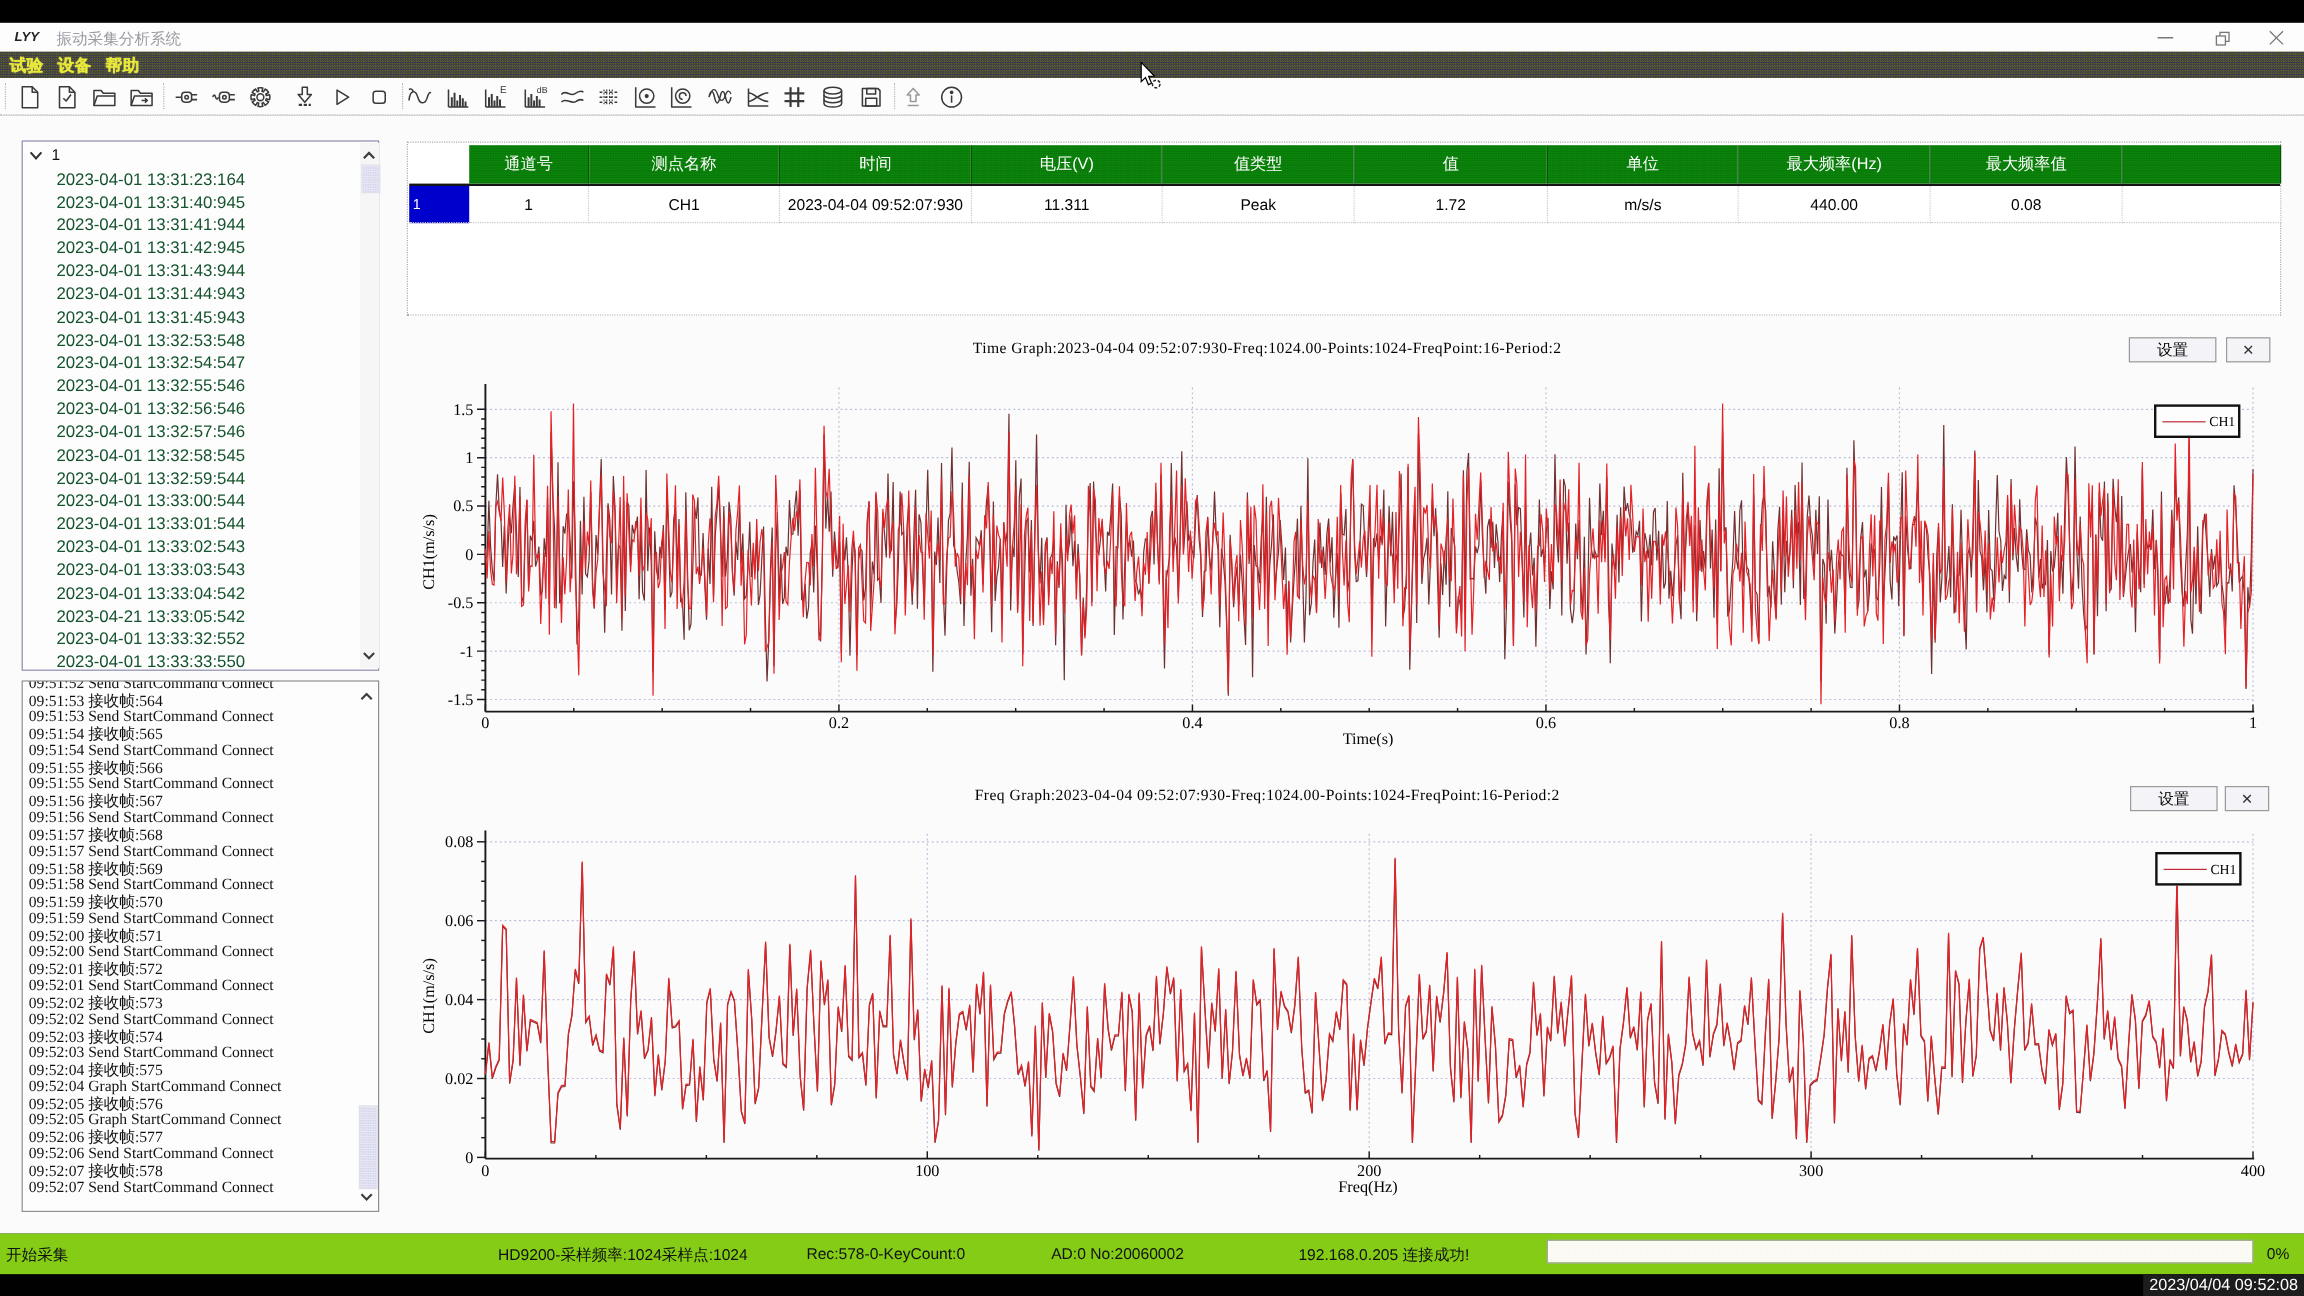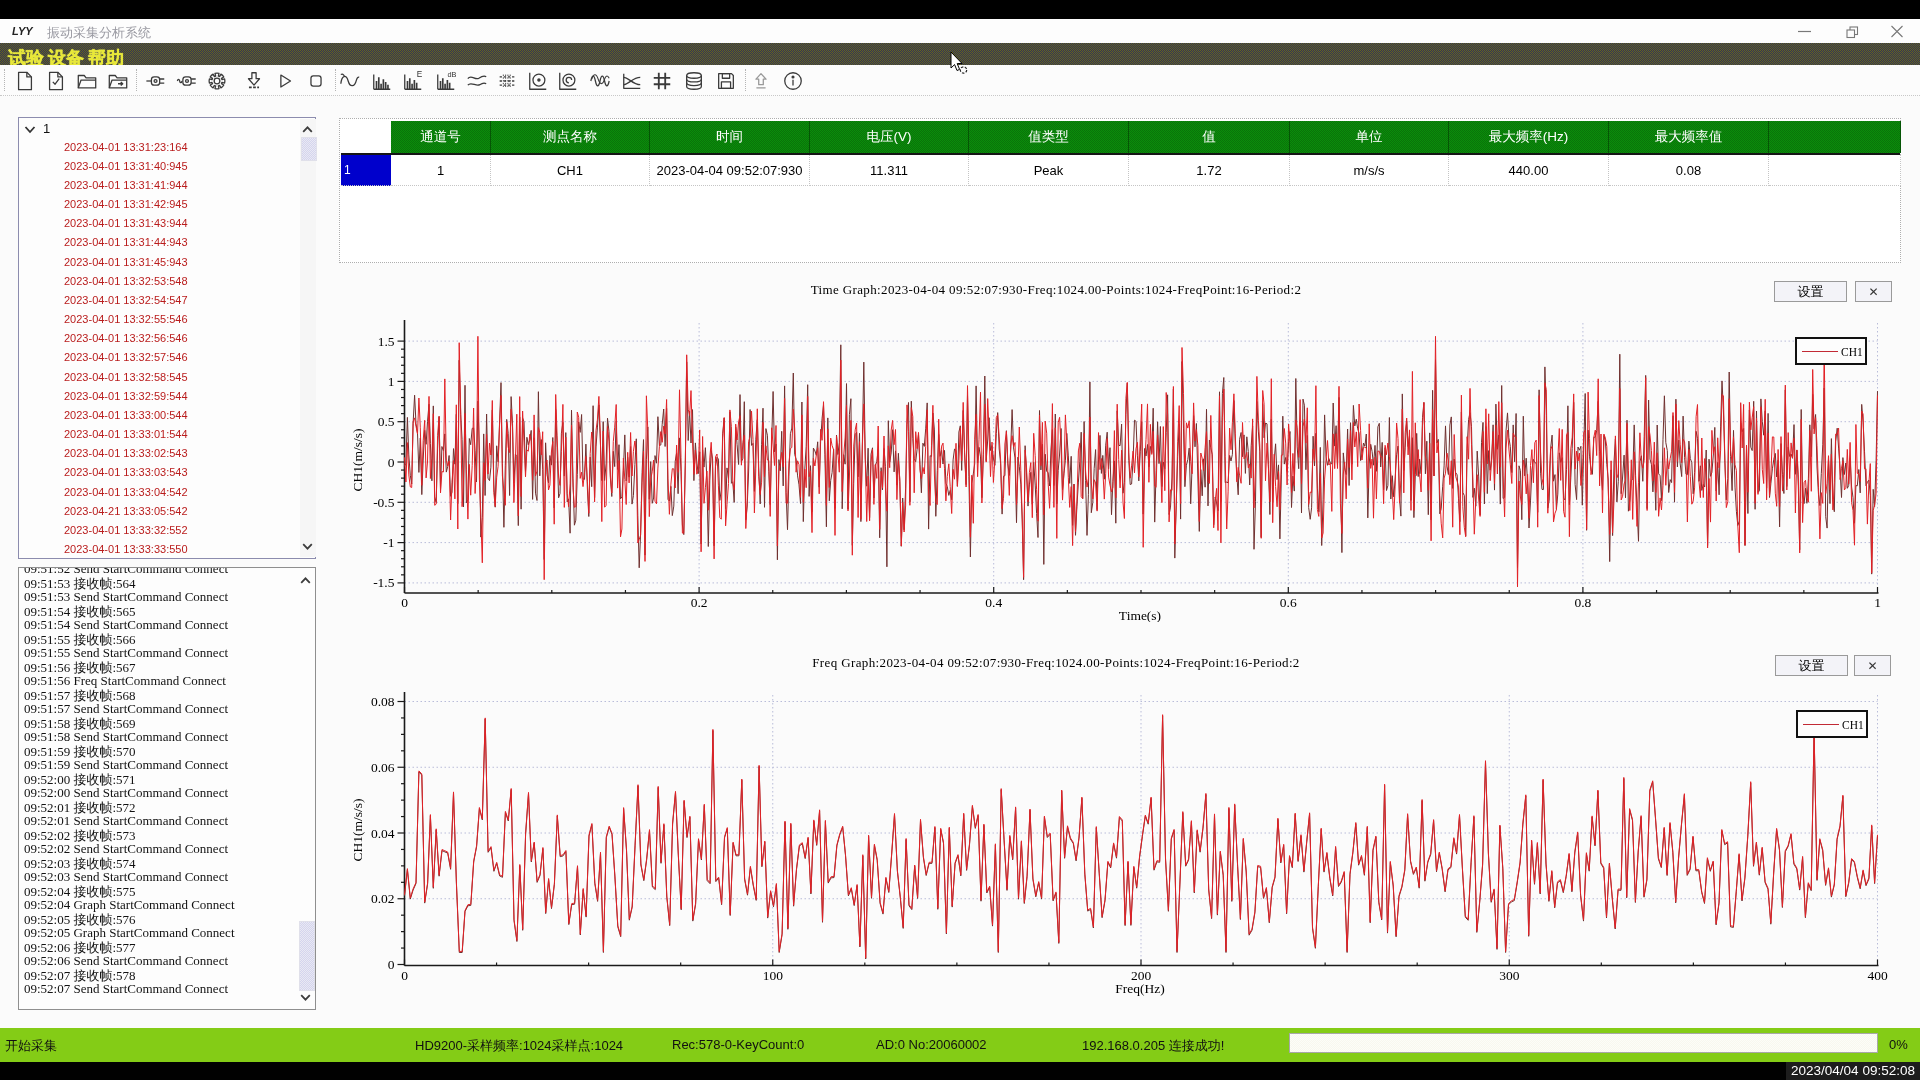--- a/index.html
+++ b/index.html
@@ -2,28 +2,28 @@
 <html><head>
 <meta charset="utf-8">
 <style>
 html,body{margin:0;padding:0;width:1920px;height:1080px;overflow:hidden;background:#000;}
 body{font-family:"Liberation Sans",sans-serif;position:relative;}
 .abs{position:absolute;}
 #titlebar{left:0;top:19px;width:1920px;height:40px;background:#fdfdfd;}
 #appicon{left:12px;top:6px;font-size:11px;font-weight:bold;font-style:italic;color:#222;letter-spacing:0px;}
 #apptitle{left:47px;top:5px;font-size:13px;color:#9a9aa2;}
 #menubar{left:0;top:43px;width:1920px;height:22px;background-image:conic-gradient(#64641f 25%,#343456 25% 50%,#64641f 50% 75%,#343456 75%);background-size:2px 2px;}
-.menuitem{position:absolute;top:3px;font-size:18px;font-weight:bold;color:#e8e838;text-shadow:0 0 1px #ffff60;}
+.menuitem{position:absolute;top:3px;font-size:14px;font-weight:bold;color:#e8e838;text-shadow:0 0 1px #ffff60;}
 #toolbar{left:0;top:65px;width:1920px;height:30px;background:#fcfcfc;border-bottom:1px dotted #c8c8c8;}
 .tsep{position:absolute;top:4px;height:22px;width:0;border-left:1px dotted #b5b5b5;}
 #main{left:0;top:96px;width:1920px;height:932px;background:#fbfbfb;}
 #treepanel{left:18px;top:21px;width:298px;height:442px;background:#fdfdfd;border:1px solid #8c8cae;box-sizing:border-box;}
 #logpanel{left:18px;top:471px;width:298px;height:443px;background:#fdfdfd;border:1px solid #8f8f8f;box-sizing:border-box;overflow:hidden;}
 .treeroot{position:absolute;left:0;top:4px;font-size:13px;color:#111;}
-.treeitem{position:absolute;left:45px;font-size:11px;color:#b91c1c;white-space:pre;}
+.treeitem{position:absolute;left:28px;font-size:14px;color:#14532d;white-space:pre;}
 .logline{position:absolute;left:5px;font-family:"Liberation Serif",serif;font-size:13px;color:#111;white-space:pre;}
 .sb{position:absolute;width:16px;background:#f6f6f6;}
 .sbthumb{position:absolute;left:1px;width:14px;background-image:conic-gradient(#d4d4ee 25%,#e9e9f3 25% 50%,#d4d4ee 50% 75%,#e9e9f3 75%);background-size:2px 2px;border:1px solid #e0e0ea;}
 .chev{position:absolute;left:2px;width:11px;height:7px;}
 #tablewrap{left:339px;top:22px;width:1562px;height:145px;background:#fff;border:1px dotted #aeaeae;box-sizing:border-box;}
 .th{position:absolute;top:2px;height:32px;background-image:conic-gradient(#0b8c0b 25%,#097409 25% 50%,#0b8c0b 50% 75%,#097409 75%);background-size:2px 2px;color:#fff;font-size:13.5px;display:flex;align-items:center;justify-content:center;border-right:1px solid #055505;box-sizing:border-box;}
 .td{position:absolute;top:36px;height:31px;background:#fff;color:#000;font-size:13px;display:flex;align-items:center;justify-content:center;border-right:1px dotted #c5c5c5;box-sizing:border-box;border-bottom:1px dotted #c5c5c5;}
 #rowhdr{position:absolute;left:1px;top:36px;width:50px;height:31px;background:#0000cc;color:#fff;font-size:12px;display:flex;align-items:center;padding-left:3px;box-sizing:border-box;border-bottom:1px dotted #c5c5c5;}
 #hdrline{position:absolute;left:1px;top:34px;width:1559px;height:2px;background:#161616;}
 .chartbtn{position:absolute;width:73px;height:21px;background:#f3f3f8;border:1px solid #9a9a9a;box-sizing:border-box;color:#000;font-size:13px;display:flex;align-items:center;justify-content:center;}
@@ -246,21 +246,21 @@
   <div class="abs" id="logpanel">
     <div id="logbody">
         <div class="logline" style="top:-7.5px">09:51:52 Send StartCommand Connect</div>
         <div class="logline" style="top:6.5px">09:51:53 接收帧:564</div>
         <div class="logline" style="top:20.5px">09:51:53 Send StartCommand Connect</div>
         <div class="logline" style="top:34.5px">09:51:54 接收帧:565</div>
         <div class="logline" style="top:48.5px">09:51:54 Send StartCommand Connect</div>
         <div class="logline" style="top:62.5px">09:51:55 接收帧:566</div>
         <div class="logline" style="top:76.5px">09:51:55 Send StartCommand Connect</div>
         <div class="logline" style="top:90.5px">09:51:56 接收帧:567</div>
-        <div class="logline" style="top:104.5px">09:51:56 Freq StartCommand Connect</div>
+        <div class="logline" style="top:104.5px">09:51:56 Send StartCommand Connect</div>
         <div class="logline" style="top:118.5px">09:51:57 接收帧:568</div>
         <div class="logline" style="top:132.5px">09:51:57 Send StartCommand Connect</div>
         <div class="logline" style="top:146.5px">09:51:58 接收帧:569</div>
         <div class="logline" style="top:160.5px">09:51:58 Send StartCommand Connect</div>
         <div class="logline" style="top:174.5px">09:51:59 接收帧:570</div>
         <div class="logline" style="top:188.5px">09:51:59 Send StartCommand Connect</div>
         <div class="logline" style="top:202.5px">09:52:00 接收帧:571</div>
         <div class="logline" style="top:216.5px">09:52:00 Send StartCommand Connect</div>
         <div class="logline" style="top:230.5px">09:52:01 接收帧:572</div>
         <div class="logline" style="top:244.5px">09:52:01 Send StartCommand Connect</div>

